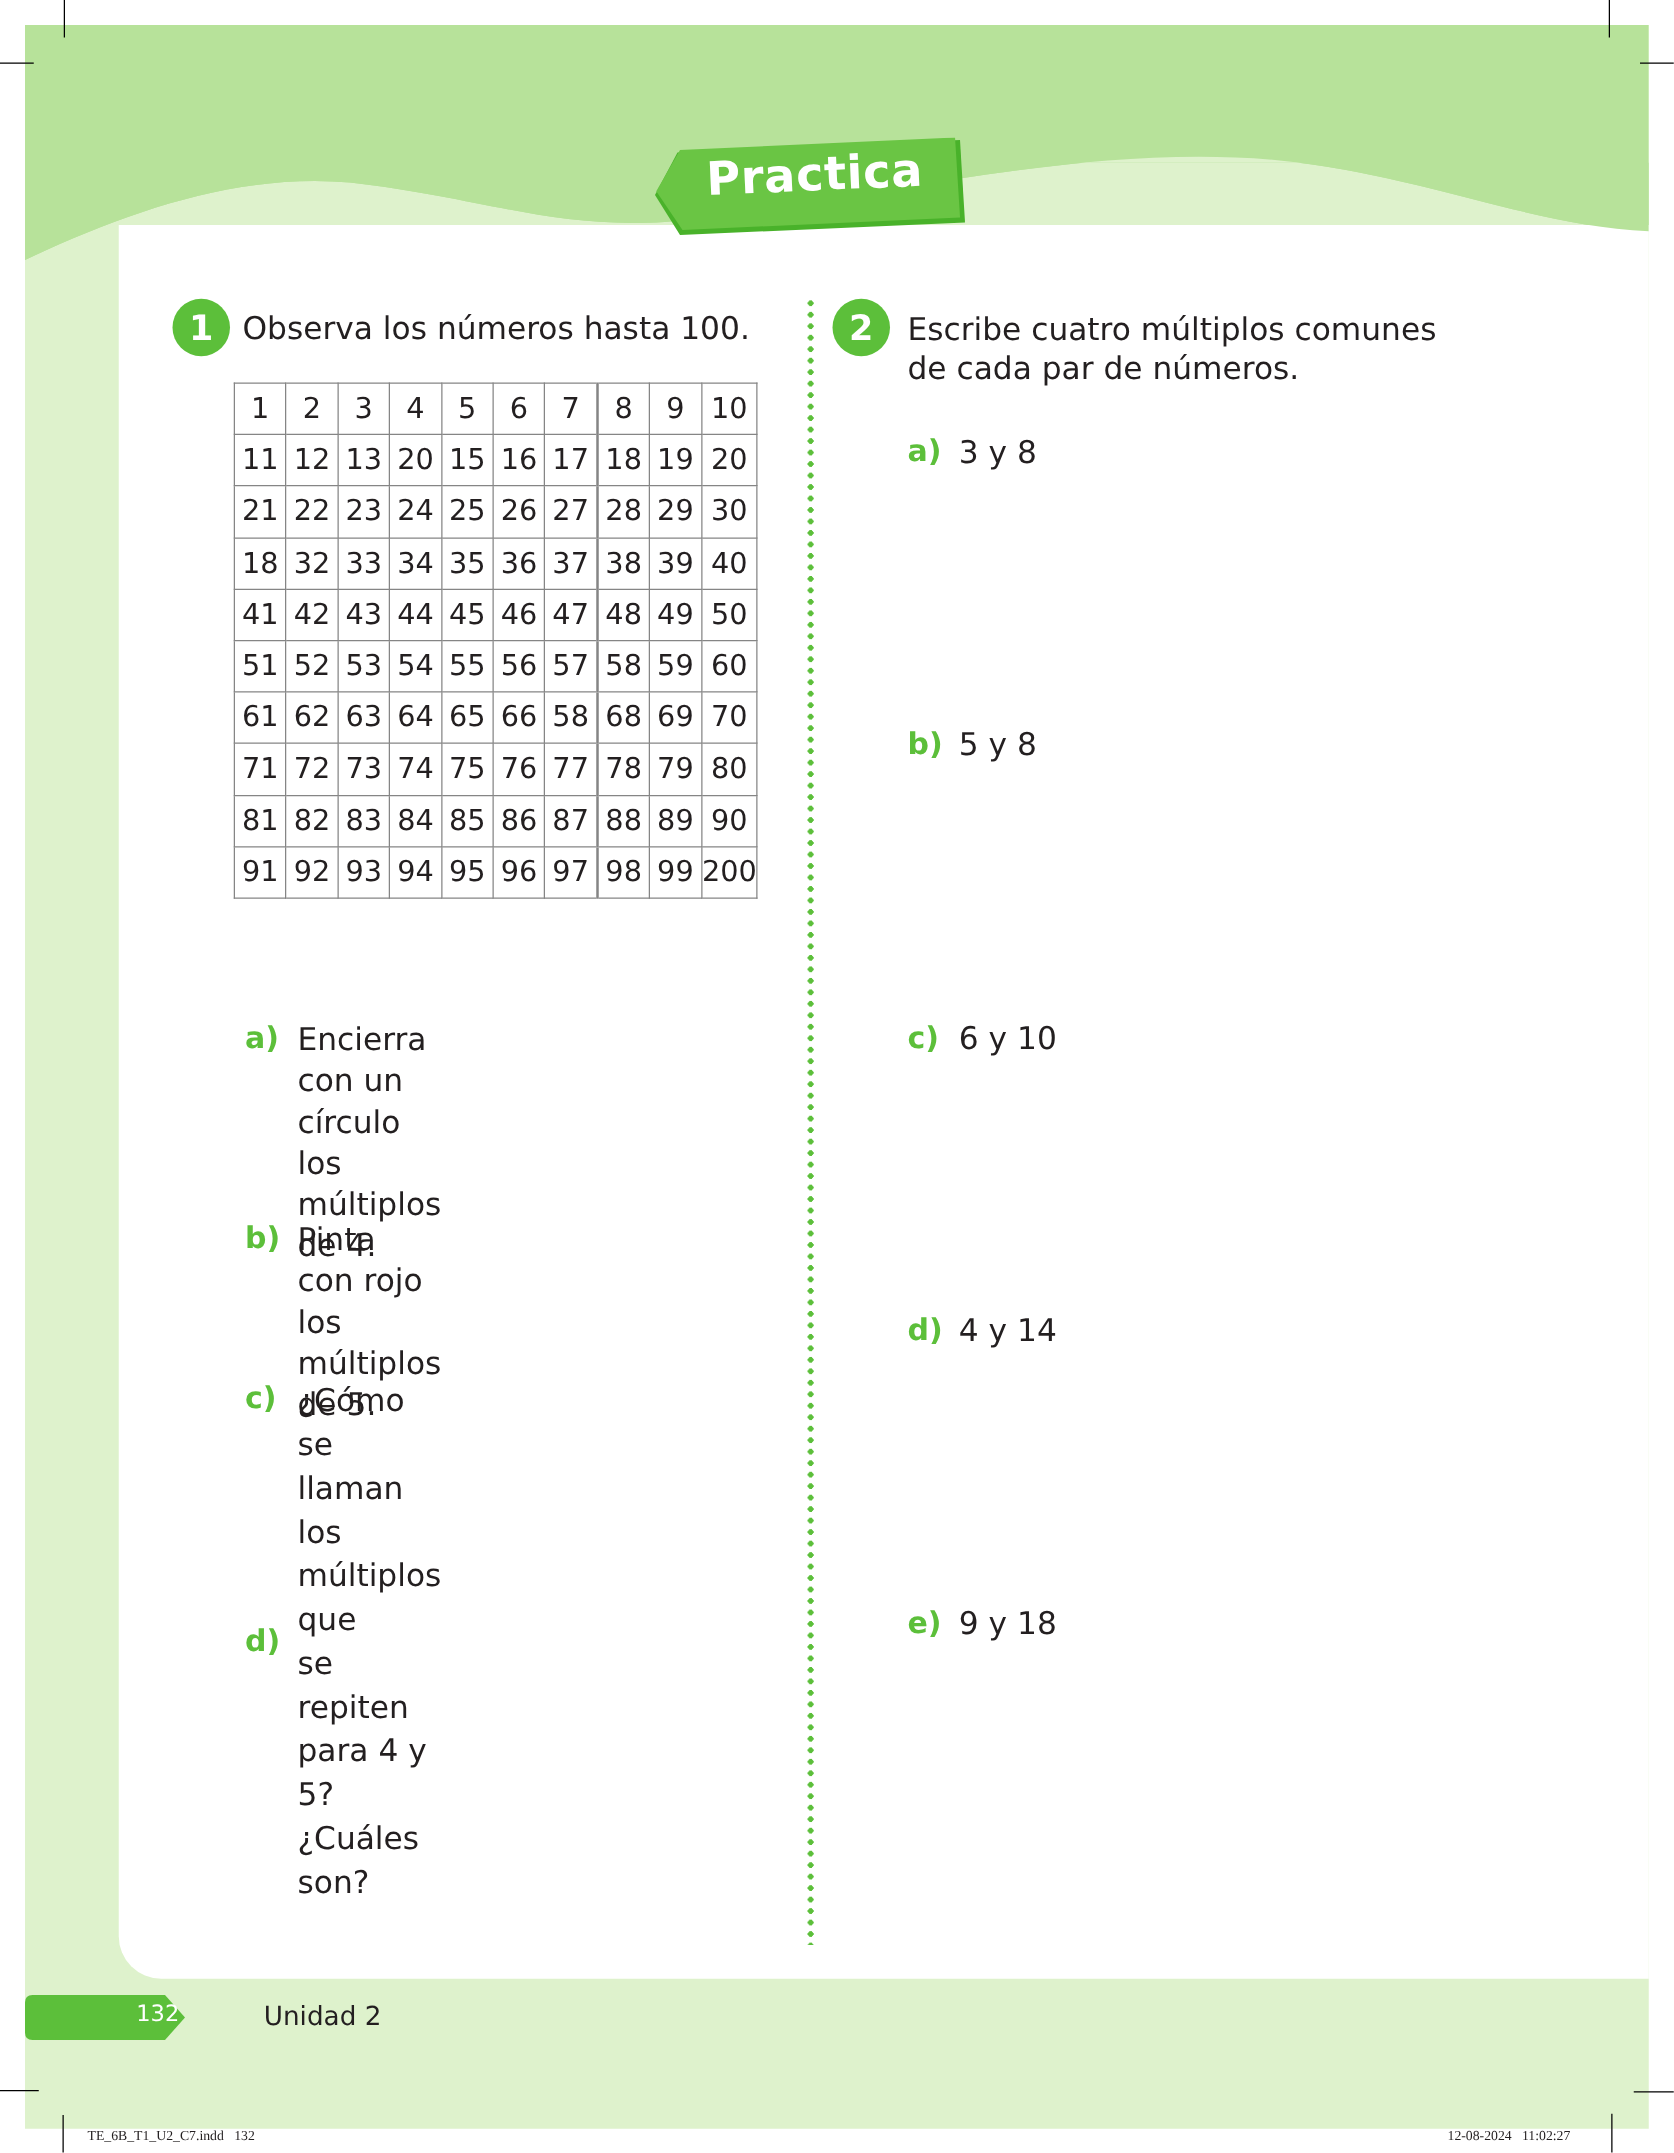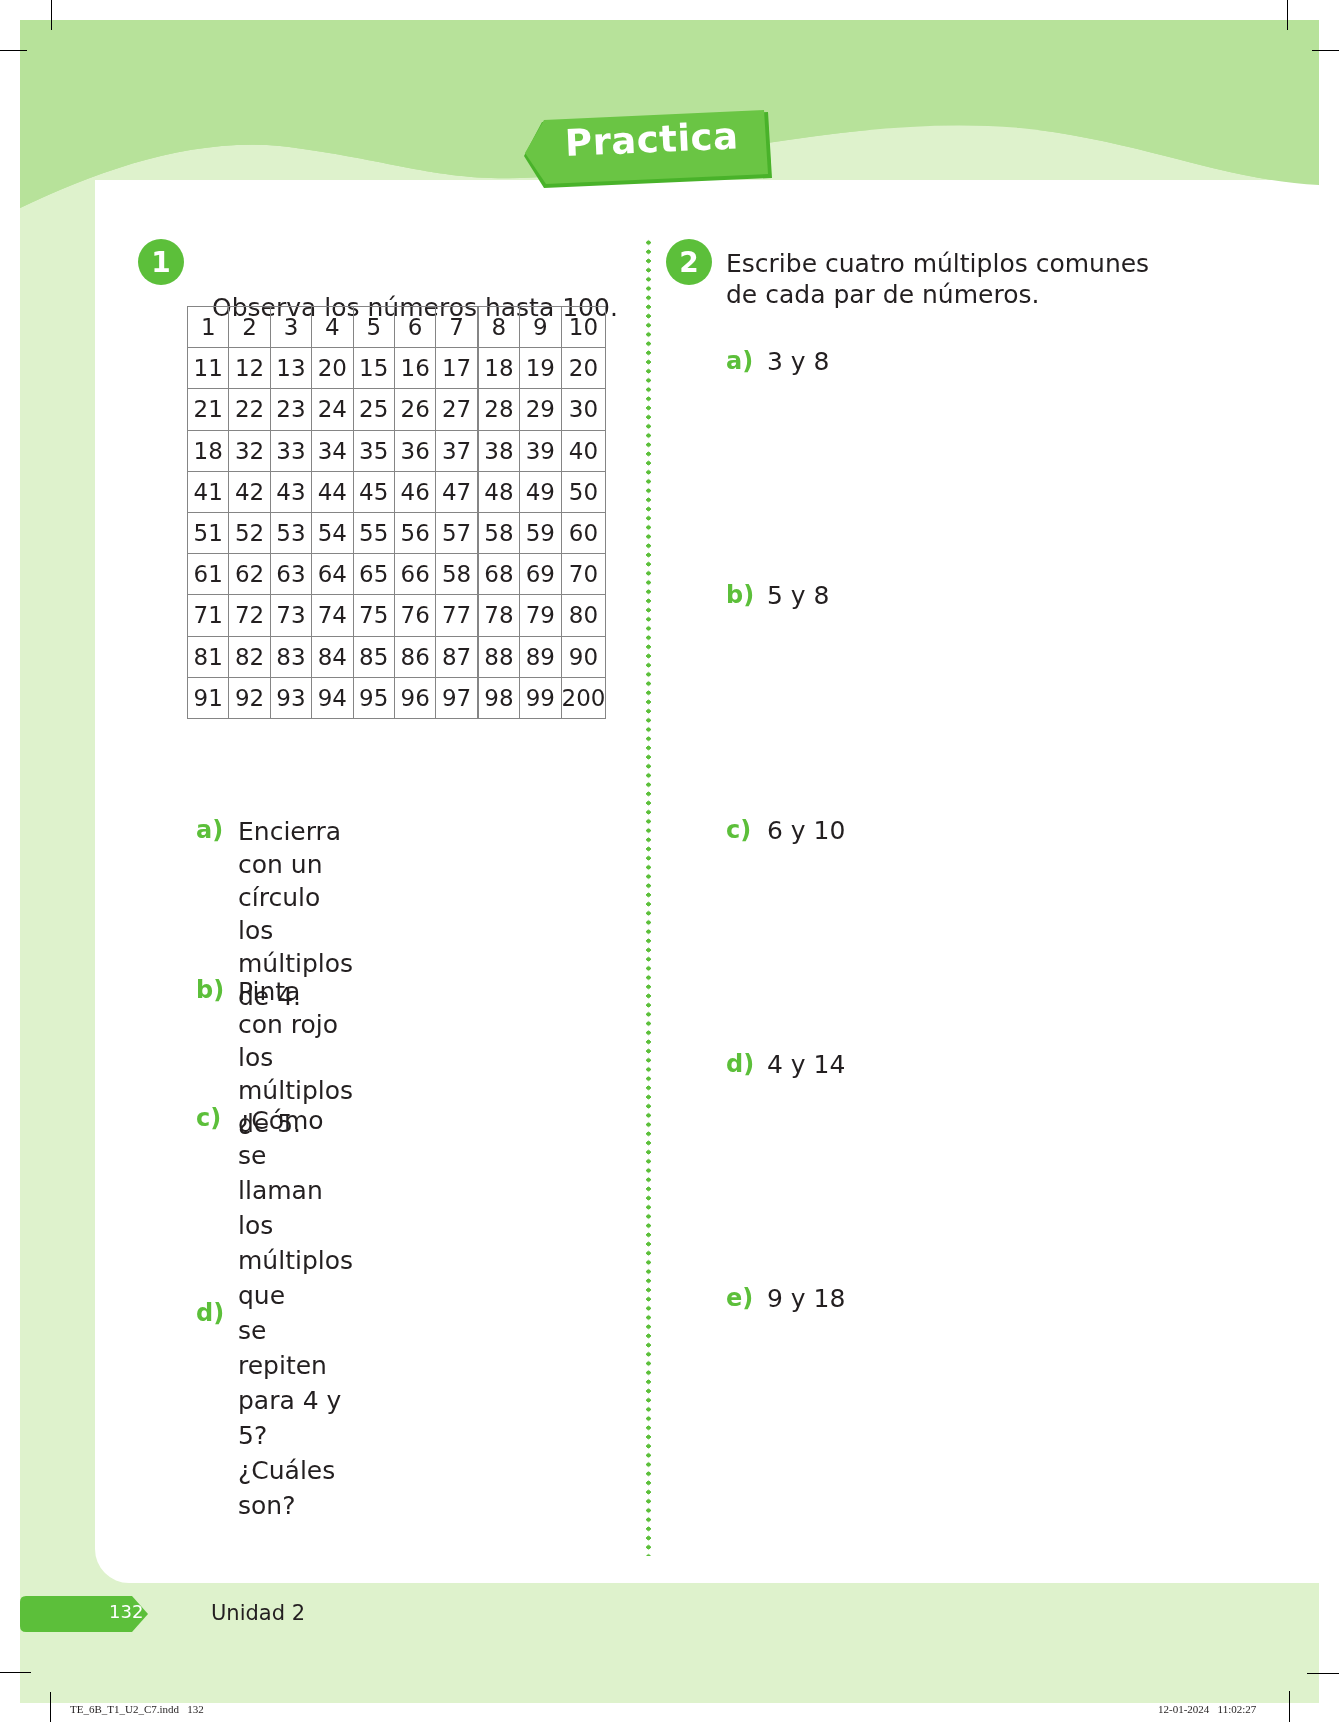--- a/index.html
+++ b/index.html
@@ -44,21 +44,21 @@
 <div class="abs crop" style="left:1307px;top:1673px;width:32px;height:1px;"></div>
 <div class="abs crop" style="left:1289px;top:1691px;width:1px;height:31px;"></div>
 
 <svg class="abs practica-tab" viewBox="0 0 256 80">
   <path d="M20 12 L246 2 L250 68 L22 78 L2 46 Z" fill="#49b22a"></path>
   <path d="M22 10 L242 0 L246 64 L24 74 L3 43 Z" fill="#6ac544"></path>
 </svg>
 <div class="abs practica-label">Practica</div>
 
 <div class="abs num-badge" style="left:138px;top:239px;">1</div>
-<div class="abs prompt" style="left:212px;top:247px;margin-top:45px;">Observa los números hasta 100.</div>
+<div class="abs prompt" style="left:194px;top:247px;">Observa los números hasta 100.</div>
 
 <table class="abs grid">
   <tbody id="grid-body">
       <tr>
         <td>1</td>
         <td>2</td>
         <td>3</td>
         <td>4</td>
         <td>5</td>
         <td>6</td>
@@ -234,13 +234,13 @@
       <span>9 y 18</span>
     </div>
   </div>
 
 <svg class="abs pager" viewBox="0 0 128 36">
   <path d="M0 6 Q0 0 6 0 H112 L128 18 L112 36 H6 Q0 36 0 30 Z" fill="#5cbf3a"></path>
 </svg>
 <div class="abs pager-num">132</div>
 <div class="abs unit-label">Unidad 2</div>
 <div class="abs slug" style="left:70px;top:1703px;white-space:pre;">TE_6B_T1_U2_C7.indd   132</div>
-<div class="abs slug" style="left:1158px;top:1703px;white-space:pre;">12-01-2024   11:02:27</div>
+<div class="abs slug" style="left:1158px;top:1703px;white-space:pre;">12-08-2024   11:02:27</div>
 
 </body></html>

